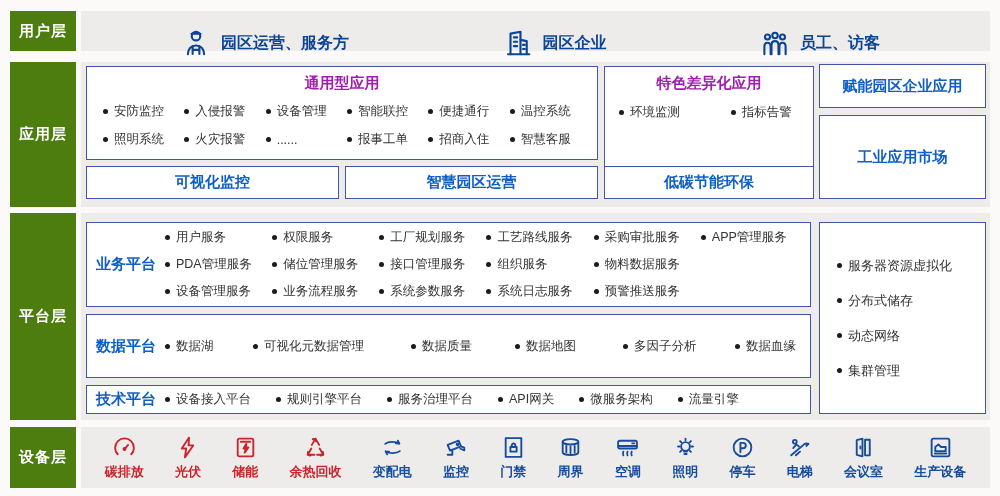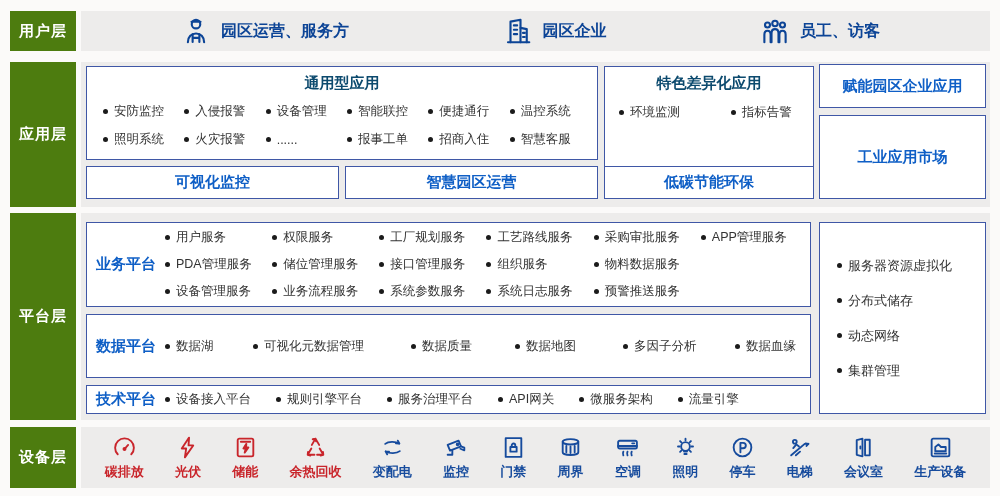--- a/index.html
+++ b/index.html
@@ -8,27 +8,27 @@
   .band{position:absolute;left:10px;width:980px;display:flex;}
   #band-user{top:11px;height:40px;}
   #band-app{top:62px;height:145px;}
   #band-platform{top:213px;height:207px;}
   #band-device{top:427px;height:61px;}
   .band-label{flex:0 0 66px;background:#4d7c0f;color:#fff;display:flex;align-items:center;justify-content:center;
     font-weight:bold;font-size:15px;margin-right:5px;letter-spacing:1px;}
   .band-content{flex:1;background:#edeceb;position:relative;}
 
   
-  .user-row{display:flex;align-items:center;justify-content:space-between;height:100%;padding:0 110px 0 100px;gap:9px;}
+  .user-row{display:flex;align-items:center;justify-content:space-between;height:100%;padding:12px 110px 0 100px;gap:9px;}
   .user-item{display:flex;align-items:center;gap:10px;color:#0c4496;font-weight:bold;font-size:16px;}
   .user-item svg{width:30px;height:30px;stroke:#0c4496;fill:none;stroke-width:1.7;stroke-linecap:round;stroke-linejoin:round;}
 
   
   .box{position:absolute;background:#fff;border:1px solid #3f57a6;box-sizing:border-box;}
-  .box-title{color:#0c4a6e;font-weight:bold;font-size:15px;text-align:center;margin-top:7px;}
+  .box-title{color:#a21caf;font-weight:bold;font-size:15px;text-align:center;margin-top:7px;}
   .banner{display:flex;align-items:center;justify-content:center;color:#0f5fc6;font-weight:bold;font-size:15px;}
 
   
   .li{display:flex;align-items:center;gap:6px;white-space:nowrap;}
   .dot{width:5px;height:5px;border-radius:50%;background:#1b1b1b;flex:0 0 5px;}
   .li-text{color:#333;}
 
   #box-common{left:5px;top:4px;width:512px;height:94px;}
   .grid-common{display:grid;grid-template-columns:repeat(6,1fr);row-gap:11px;padding:10px 6px 0 16px;font-size:12.5px;}
   #box-special{left:523px;top:4px;width:210px;height:116px;}

